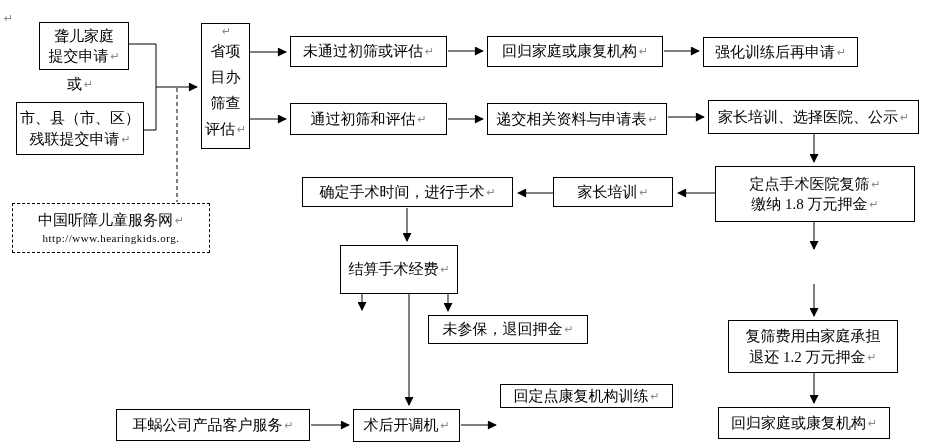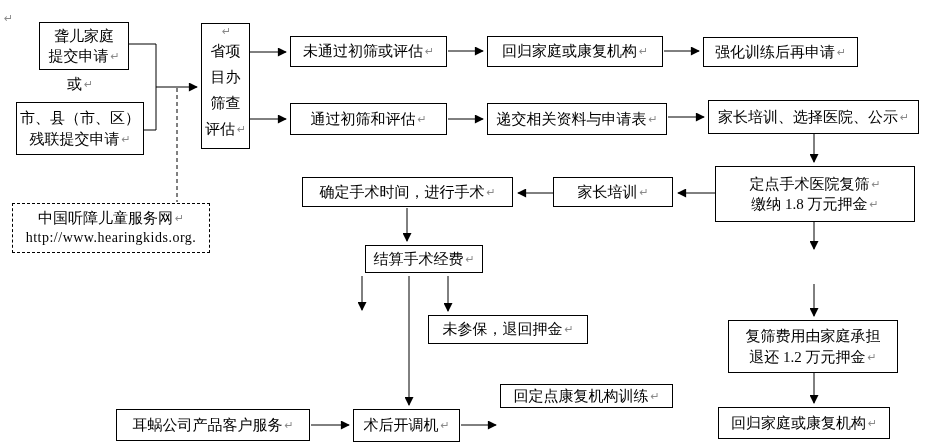--- a/index.html
+++ b/index.html
@@ -30,21 +30,21 @@
     color:#8a8a8a;
     font-size:11px;
     font-family:"DejaVu Sans",sans-serif;
     margin-left:2px;
     vertical-align:1px;
   }
   .stray-rm{position:absolute;left:2px;top:12px;}
   .v-box{justify-content:flex-start;padding-top:1px;}
   .v-box .ln{line-height:26px;}
   .v-box .rm-line{line-height:13px;}
-  .url-line{font-size:14px;letter-spacing:0.5px;}
+  .url-line{font-size:11px;letter-spacing:0.5px;}
 </style>
 </head>
 <body>
 
 <div id="stage">
 
   <svg class="overlay" width="925" height="448" viewBox="0 0 925 448">
     <defs>
       <marker id="arw" viewBox="0 0 10 10" refX="9" refY="5" markerWidth="11" markerHeight="9" orient="auto">
         <path d="M0,0 L10,5 L0,10 Z" fill="#000"></path>
@@ -131,21 +131,21 @@
   </div>
 
   <div class="box" style="left:553px;top:177px;width:120px;height:30px">
     <span class="ln"><span>家长培训</span><span class="rm">↵</span></span>
   </div>
 
   <div class="box" style="left:302px;top:177px;width:211px;height:30px">
     <span class="ln"><span>确定手术时间，进行手术</span><span class="rm">↵</span></span>
   </div>
 
-  <div class="box" style="left:365px;top:245px;width:118px;height:28px">
+  <div class="box" style="left:340px;top:245px;width:118px;height:49px">
     <span class="ln"><span>结算手术经费</span><span class="rm">↵</span></span>
   </div>
 
 
   <div class="box" style="left:428px;top:315px;width:160px;height:29px">
     <span class="ln"><span>未参保，退回押金</span><span class="rm">↵</span></span>
   </div>
 
 
   <div class="box" style="left:728px;top:320px;width:170px;height:53px">

